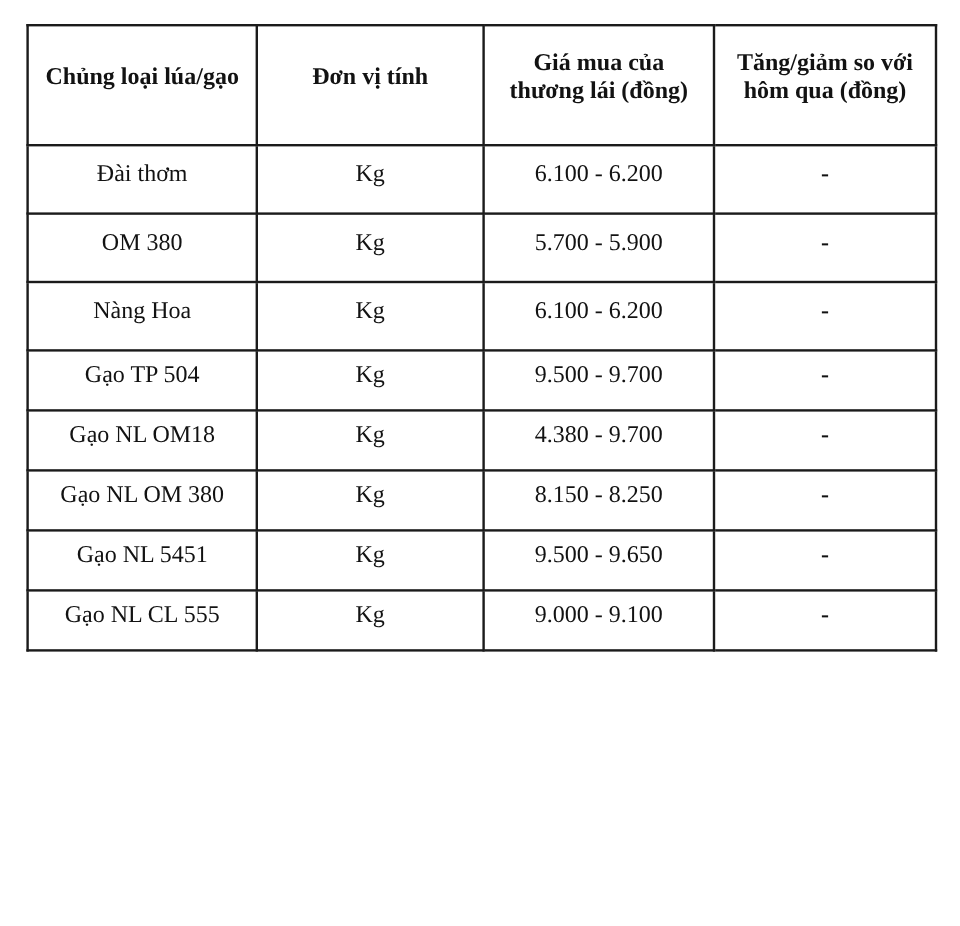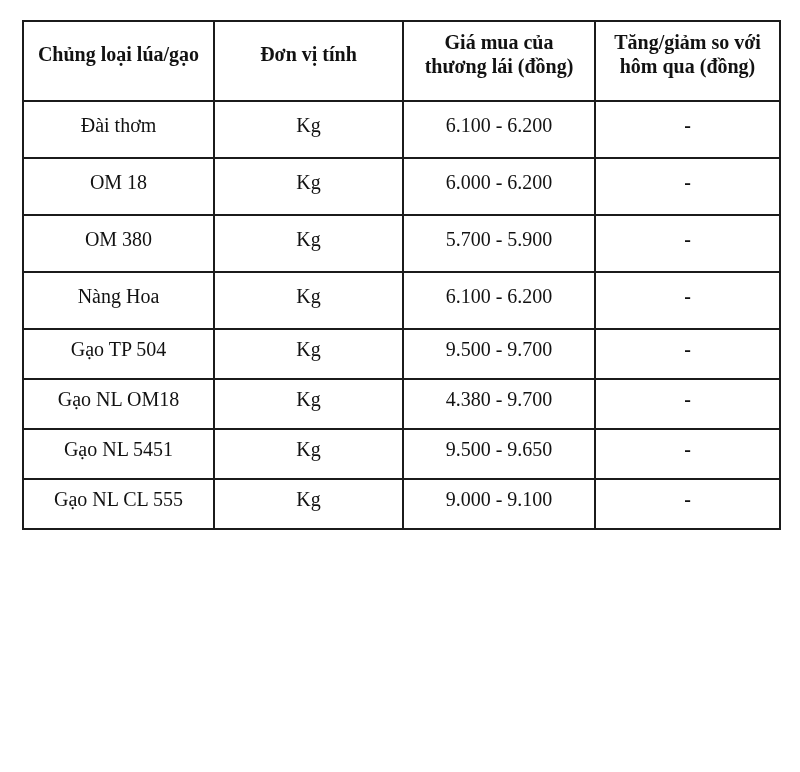--- a/index.html
+++ b/index.html
@@ -21,21 +21,21 @@
   }
   .price-table th,.price-table td{
     border:2px solid var(--border);
     text-align:center;
     vertical-align:middle;
     padding:0 4px 10px 4px;
     font-size:20px;
     line-height:24px;
     color:var(--text);
   }
-  .price-table thead tr{height:80px;}
+  .price-table thead tr{height:100px;}
   .price-table thead th{
     font-weight:bold;
     padding-bottom:14px;
   }
   .price-table tbody tr{height:57px;margin-top:47px;}
   .price-table tbody tr.short{height:50px;}
   .hl{display:block;}
   td.cell-change{font-weight:bold;}
 </style>
 </head>
@@ -68,26 +68,20 @@
       </tr>
     </thead>
     <tbody>
       <tr>
         <td class="cell-variety">Đài thơm</td>
         <td class="cell-unit">Kg</td>
         <td class="cell-price">6.100 - 6.200</td>
         <td class="cell-change">-</td>
       </tr>
       <tr>
-        <td class="cell-variety">OM 18</td>
-        <td class="cell-unit">Kg</td>
-        <td class="cell-price">6.000 - 6.200</td>
-        <td class="cell-change">-</td>
-      </tr>
-      <tr>
         <td class="cell-variety">OM 380</td>
         <td class="cell-unit">Kg</td>
         <td class="cell-price">5.700 - 5.900</td>
         <td class="cell-change">-</td>
       </tr>
       <tr>
         <td class="cell-variety">Nàng Hoa</td>
         <td class="cell-unit">Kg</td>
         <td class="cell-price">6.100 - 6.200</td>
         <td class="cell-change">-</td>
@@ -98,20 +92,26 @@
         <td class="cell-price">9.500 - 9.700</td>
         <td class="cell-change">-</td>
       </tr>
       <tr class="short">
         <td class="cell-variety">Gạo NL OM18</td>
         <td class="cell-unit">Kg</td>
         <td class="cell-price">4.380 - 9.700</td>
         <td class="cell-change">-</td>
       </tr>
       <tr class="short">
+        <td class="cell-variety">Gạo NL OM 380</td>
+        <td class="cell-unit">Kg</td>
+        <td class="cell-price">8.150 - 8.250</td>
+        <td class="cell-change">-</td>
+      </tr>
+      <tr class="short">
         <td class="cell-variety">Gạo NL 5451</td>
         <td class="cell-unit">Kg</td>
         <td class="cell-price">9.500 - 9.650</td>
         <td class="cell-change">-</td>
       </tr>
       <tr class="short">
         <td class="cell-variety">Gạo NL CL 555</td>
         <td class="cell-unit">Kg</td>
         <td class="cell-price">9.000 - 9.100</td>
         <td class="cell-change">-</td>

